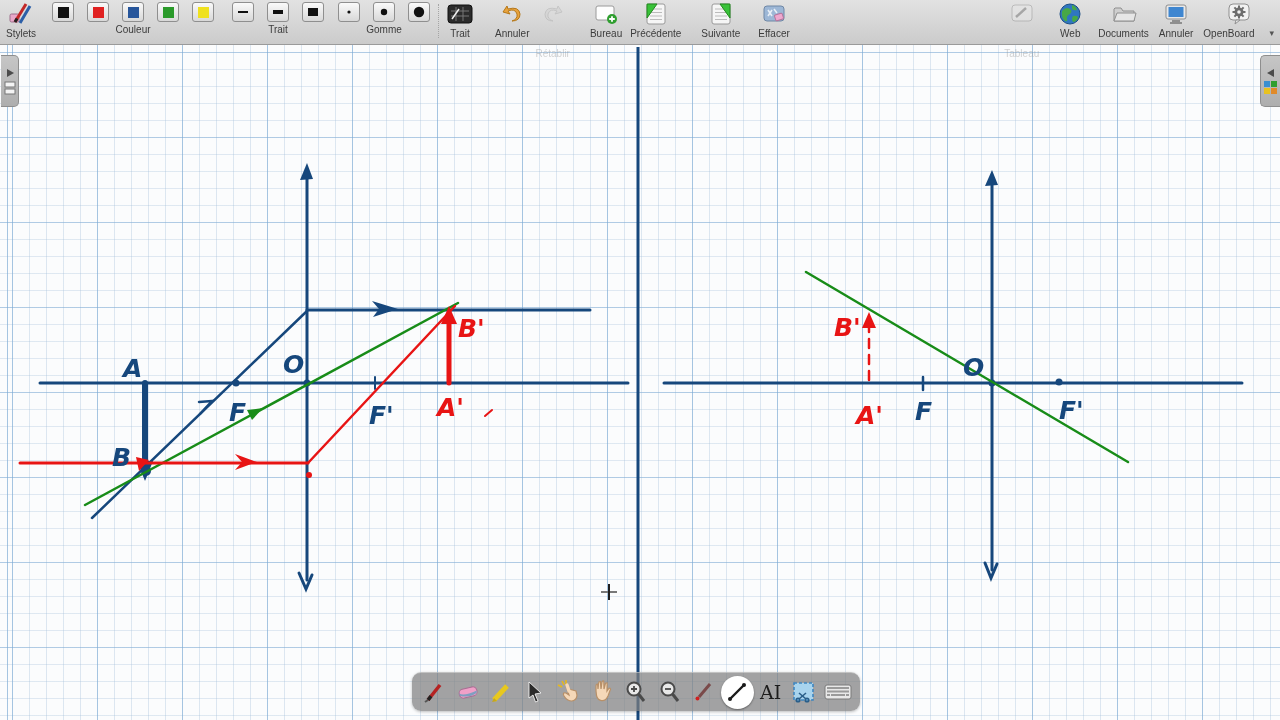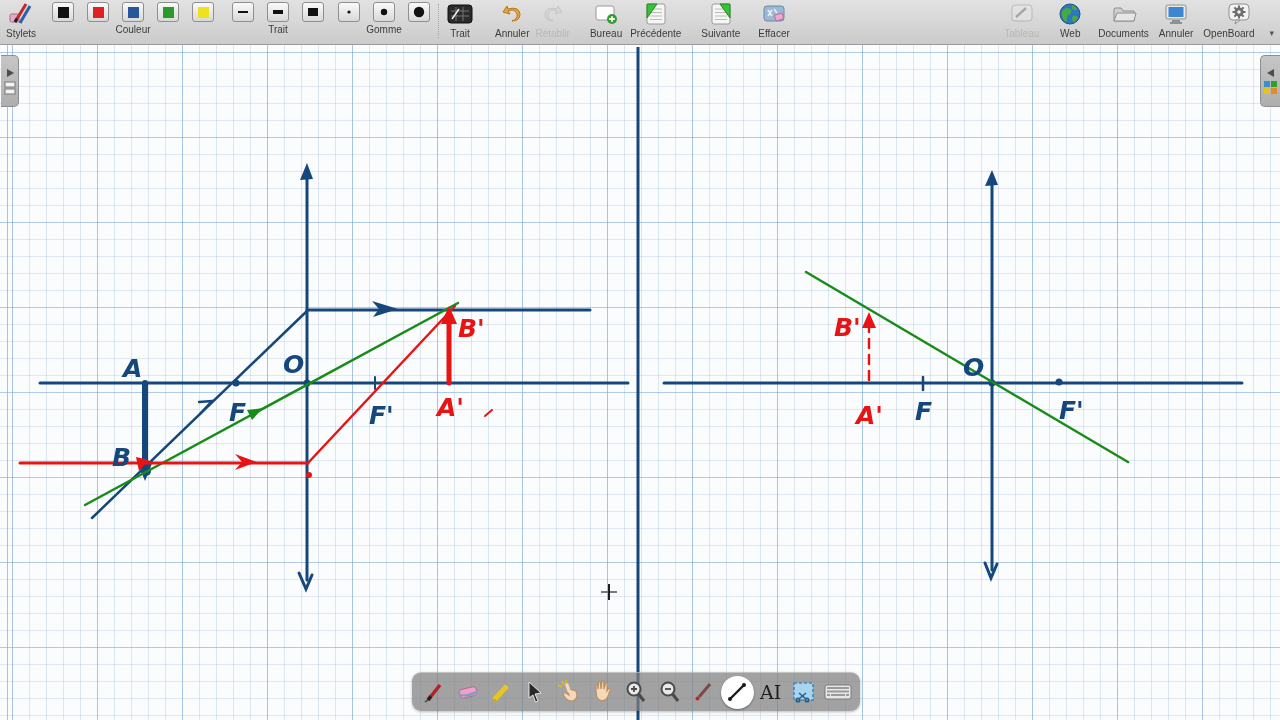--- a/index.html
+++ b/index.html
@@ -23,21 +23,21 @@
   
   #toolbar{position:absolute;left:0;top:0;width:1280px;height:45px;
     background:linear-gradient(#e2e2e2,#cbcbcb);border-bottom:1px solid #9a9a9a;
     display:flex;align-items:flex-start;padding-top:2px;}
   .tb-group{display:flex;flex-direction:column;align-items:center;}
   .tb-label{font-size:10px;color:#3c3c3c;margin-top:2px;white-space:nowrap;}
   .tb-row{display:flex;gap:13px;align-items:center;}
   .bevel{width:22px;height:20px;border:1px solid #8f8f8f;border-radius:3px;
     background:linear-gradient(#fafafa,#d8d8d8);display:flex;align-items:center;justify-content:center;}
   .swatch{width:11px;height:11px;}
-  .disabled{opacity:.45;}
+  .disabled{opacity:.45;gap:20px;}
   .disabled .tb-label{color:#9a9a9a;}
   .sep{width:1px;height:34px;margin:2px 8px 0 8px;border-left:1px dotted #a5a5a5;}
   .icon24{height:24px;display:flex;align-items:center;justify-content:center;}
   .spacer{flex:1;}
   .ob-caret{font-size:9px;color:#555;margin-left:2px;}
 
   
   #palette{position:absolute;left:412px;top:672px;width:448px;height:39px;
     background:rgba(128,128,128,.72);border-radius:9px;
     border-top:1px solid rgba(255,255,255,.35);

